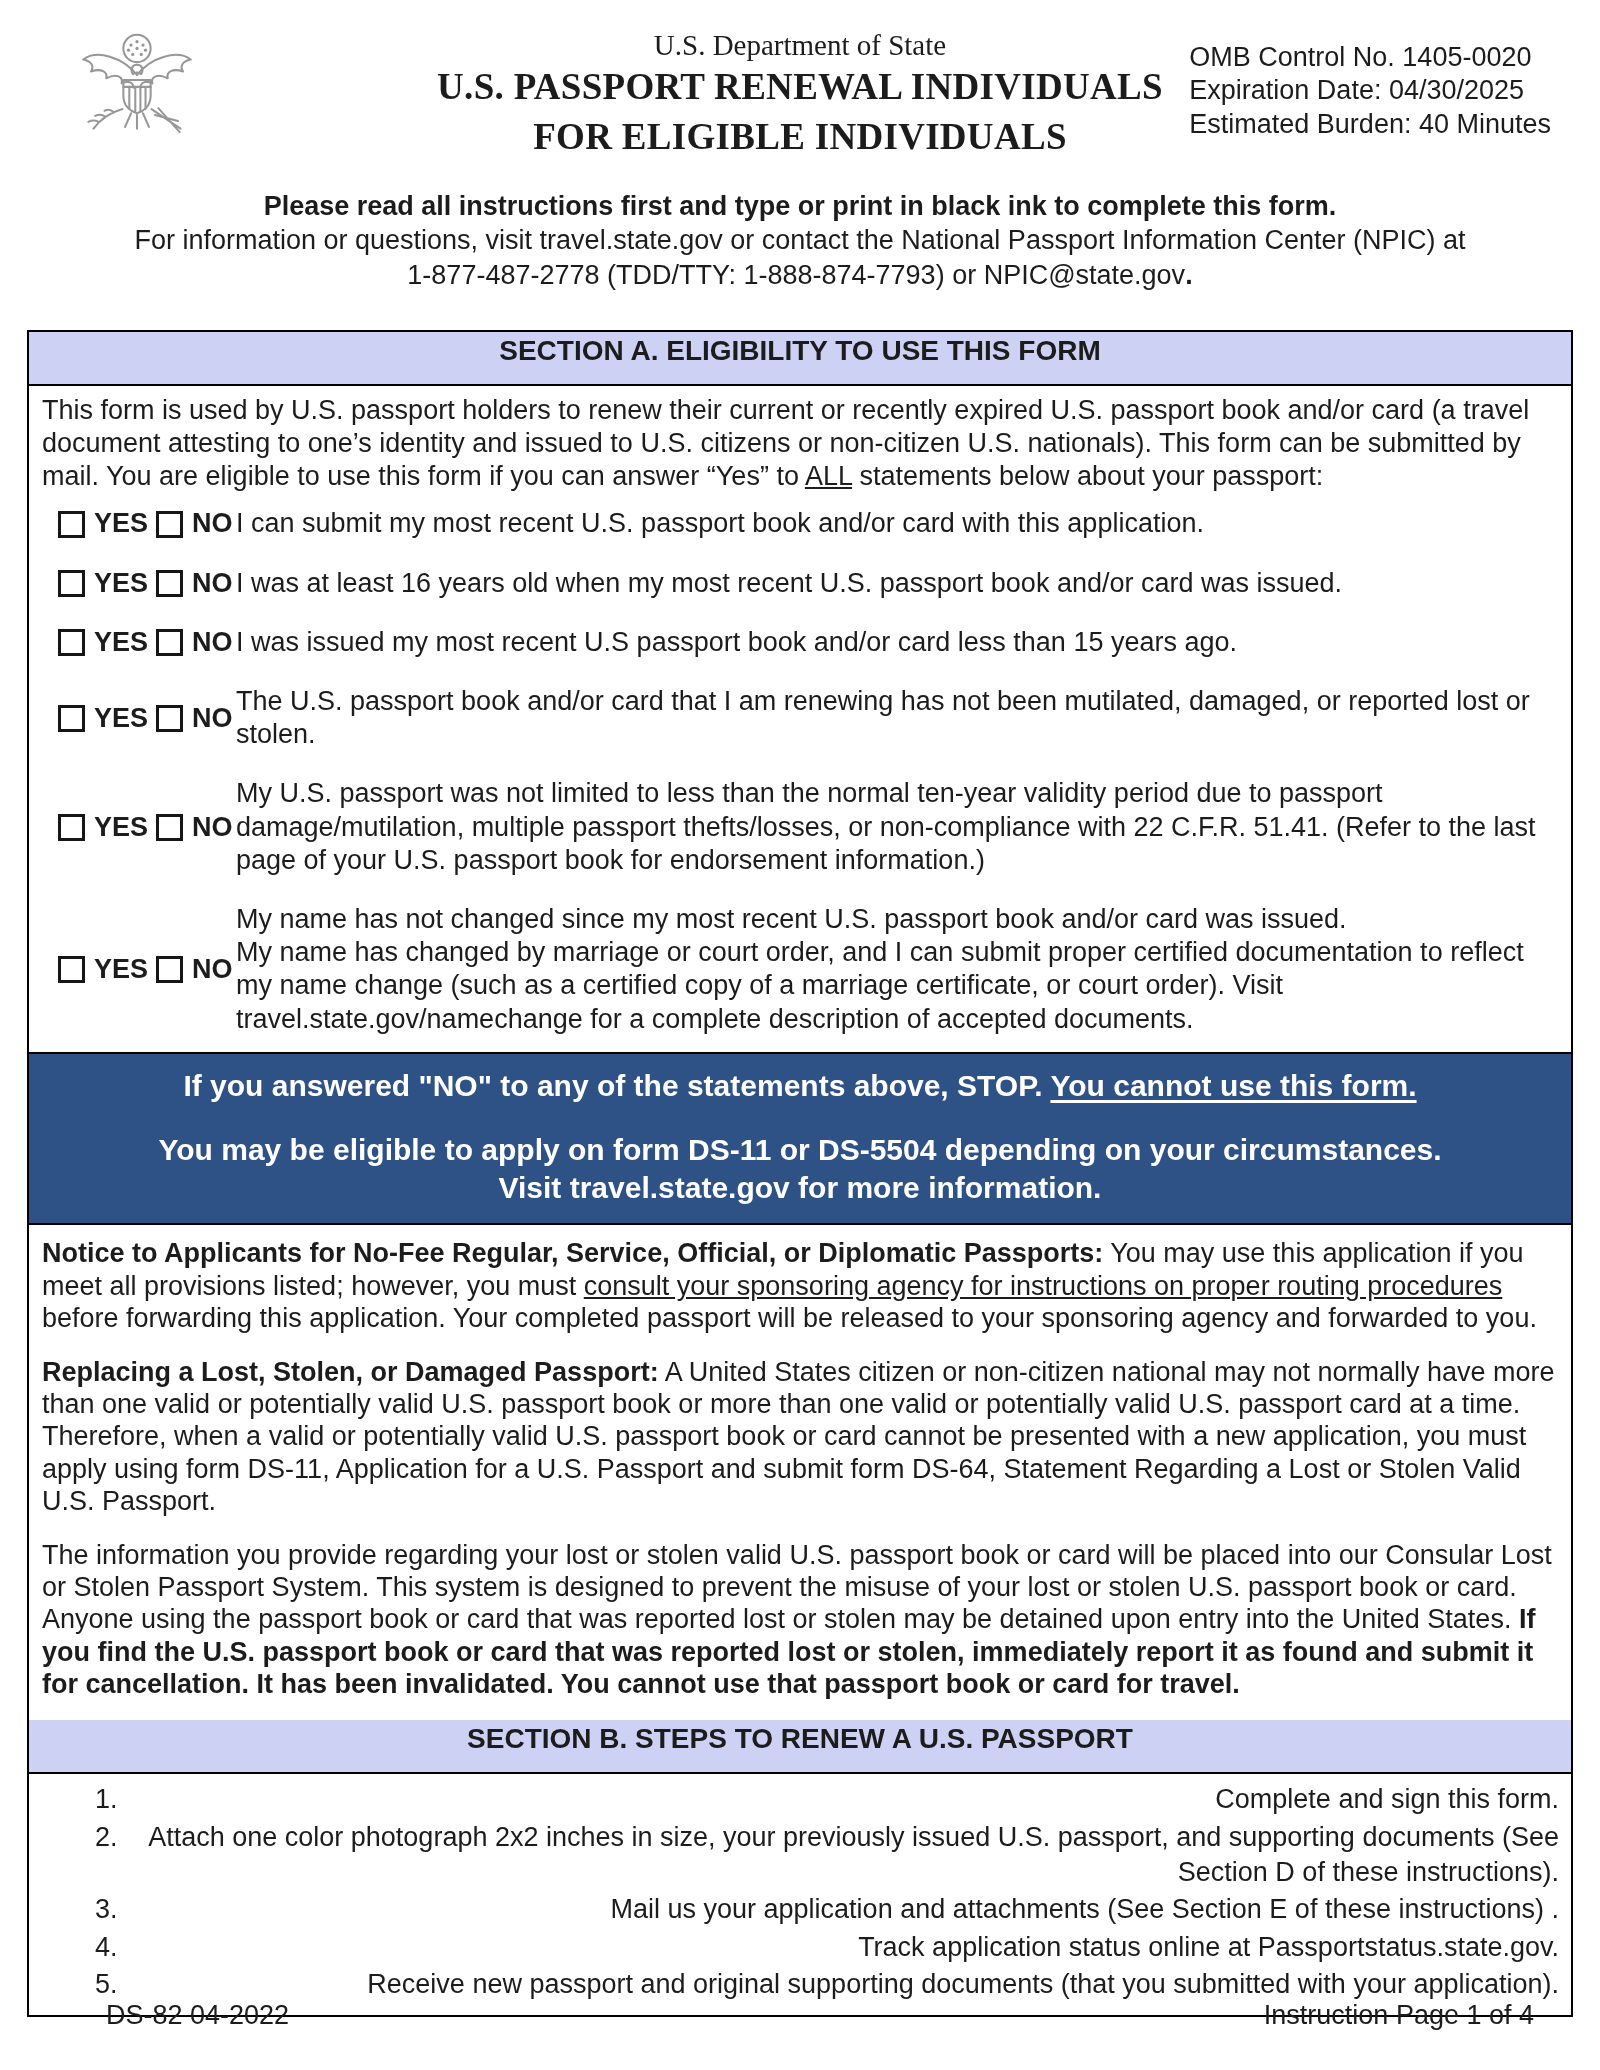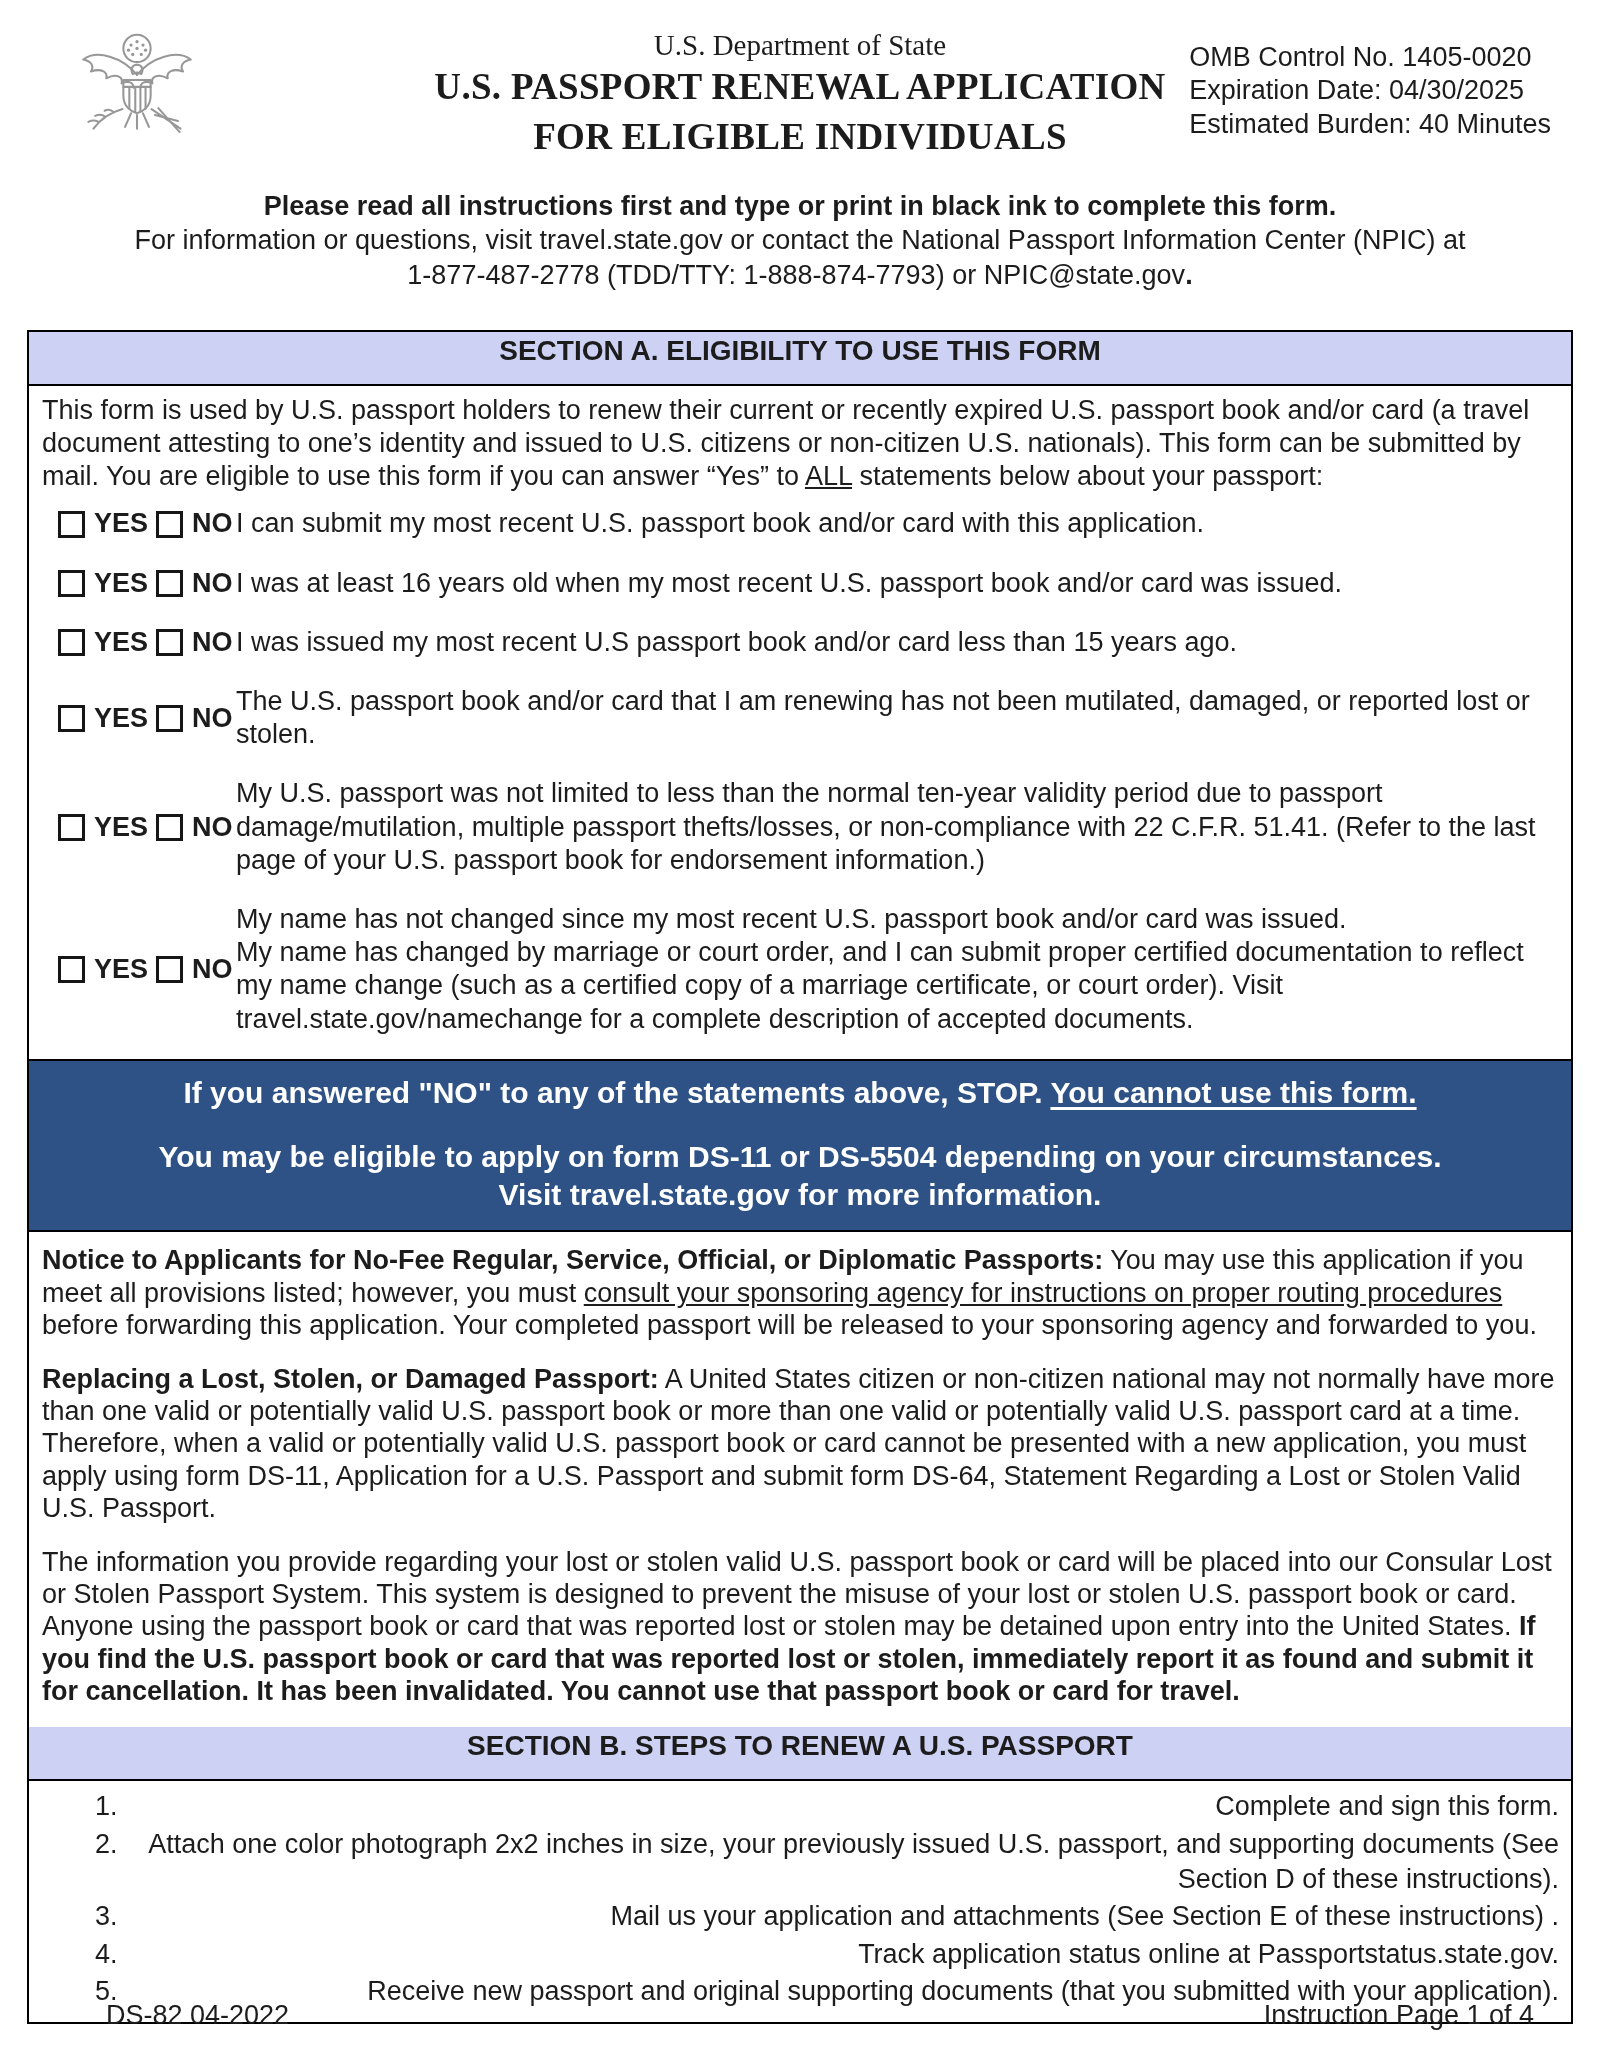--- a/index.html
+++ b/index.html
@@ -24,21 +24,21 @@
   .intro { text-align:center; font-size:27px; line-height:1.27; margin-top:24px; }
   .bold { font-weight:bold; }
   .ul { text-decoration:underline; }
 
   
   .formbox { border:2px solid #000; margin-top:38px; }
   .bar {
     background:#cdd1f3; border-bottom:2px solid #000;
     text-align:center; font-weight:bold; font-size:28px; padding:3px 0 17px 0;
   }
-  .secA { padding:8px 13px 13px 13px; font-size:27px; line-height:1.23; }
+  .secA { padding:8px 13px 6px 13px; font-size:27px; line-height:1.23; }
   .secA-intro { margin-bottom:14px; }
 
   .crow {
     display:grid; grid-template-columns:98px 80px 1fr;
     align-items:center; padding-left:16px; margin-bottom:26px;
   }
   .cbgroup { display:flex; align-items:center; white-space:nowrap; }
   .cb {
     display:inline-block; width:27px; height:27px;
     border:3px solid #161616; background:#fff; margin-right:9px; flex:0 0 auto;
@@ -101,21 +101,21 @@
           <circle cx="65" cy="23" r="1.9"></circle>
             <circle cx="75" cy="21" r="1.9"></circle>
             <circle cx="85" cy="23" r="1.9"></circle>
           <circle cx="70" cy="28" r="1.9"></circle>
             <circle cx="80" cy="28" r="1.9"></circle>
         </g>
       </svg>
     </div>
     <div class="titleblock">
       <div class="dept">U.S. Department of State</div>
-      <div class="maintitle">U.S. PASSPORT RENEWAL APPLICATION</div>
+      <div class="maintitle">U.S. PASSPORT RENEWAL INDIVIDUALS</div>
       <div class="maintitle">FOR ELIGIBLE INDIVIDUALS</div>
     </div>
     <div class="omb">
       <div>OMB Control No. 1405-0020</div>
       <div>Expiration Date: 04/30/2025</div>
       <div>Estimated Burden: 40 Minutes</div>
     </div>
   </div>
 
   <div class="intro">

